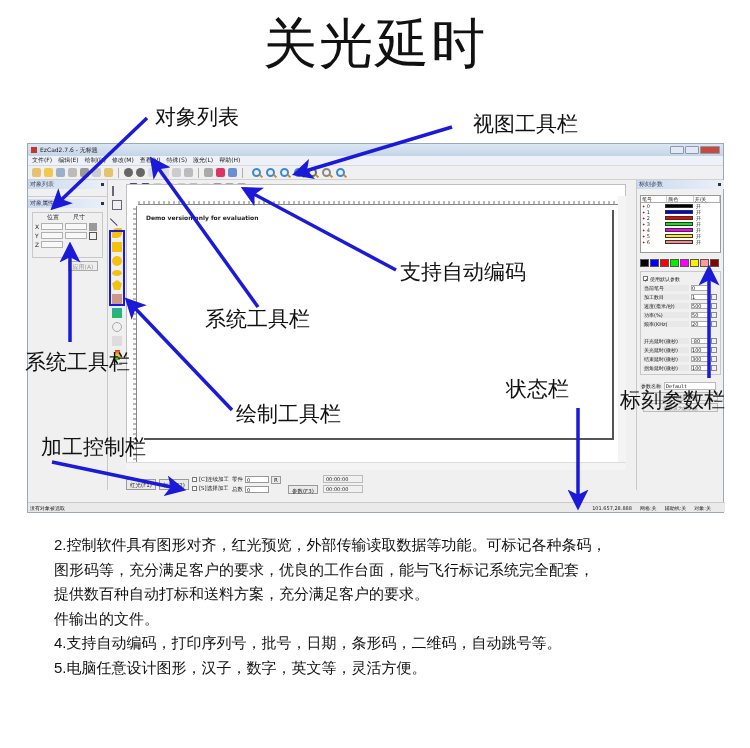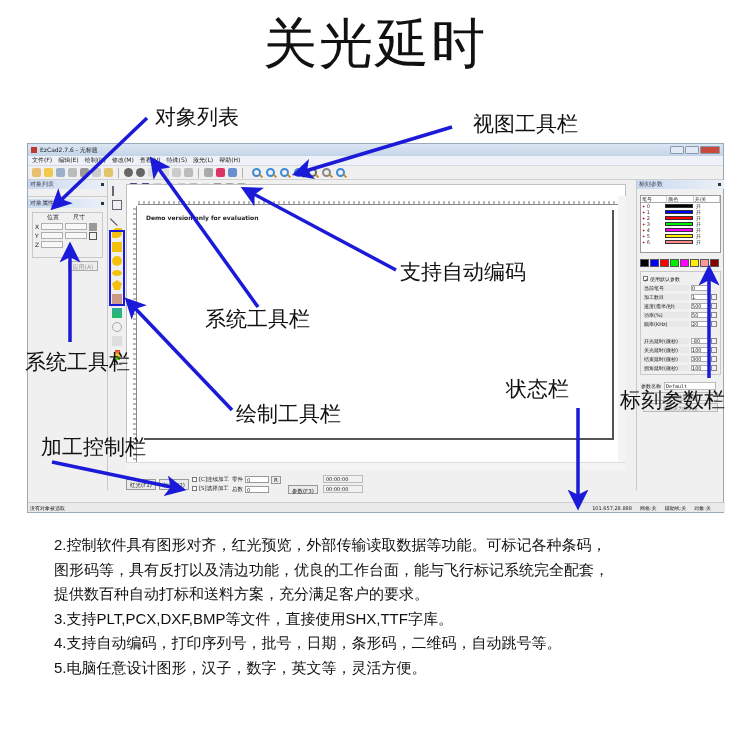--- a/index.html
+++ b/index.html
@@ -393,18 +393,18 @@
 <div class="label" style="left:400px;top:258px">支持自动编码</div>
 <div class="label" style="left:205px;top:305px">系统工具栏</div>
 <div class="label" style="left:25px;top:348px">系统工具栏</div>
 <div class="label" style="left:236px;top:400px">绘制工具栏</div>
 <div class="label" style="left:506px;top:375px">状态栏</div>
 <div class="label" style="left:620px;top:386px">标刻参数栏</div>
 <div class="label" style="left:41px;top:433px">加工控制栏</div>
 
 <div class="desc">
   <p>2.控制软件具有图形对齐，红光预览，外部传输读取数据等功能。可标记各种条码，</p>
-  <p>图形码等，具有反打以及清边功能，优良的工作台面，能与飞行标记系统完全配套，</p>
+  <p>图形码等，充分满足客户的要求，优良的工作台面，能与飞行标记系统完全配套，</p>
   <p>提供数百种自动打标和送料方案，充分满足客户的要求。</p>
-  <p>3.支持PLT,PCX,DXF,BMP等文件，直接使用SHX,TTF字库。</p>
+  <p>件输出的文件。</p>
   <p>4.支持自动编码，打印序列号，批号，日期，条形码，二维码，自动跳号等。</p>
   <p>5.电脑任意设计图形，汉子，数字，英文等，灵活方便。</p>
 </div>
 
 </body></html>

